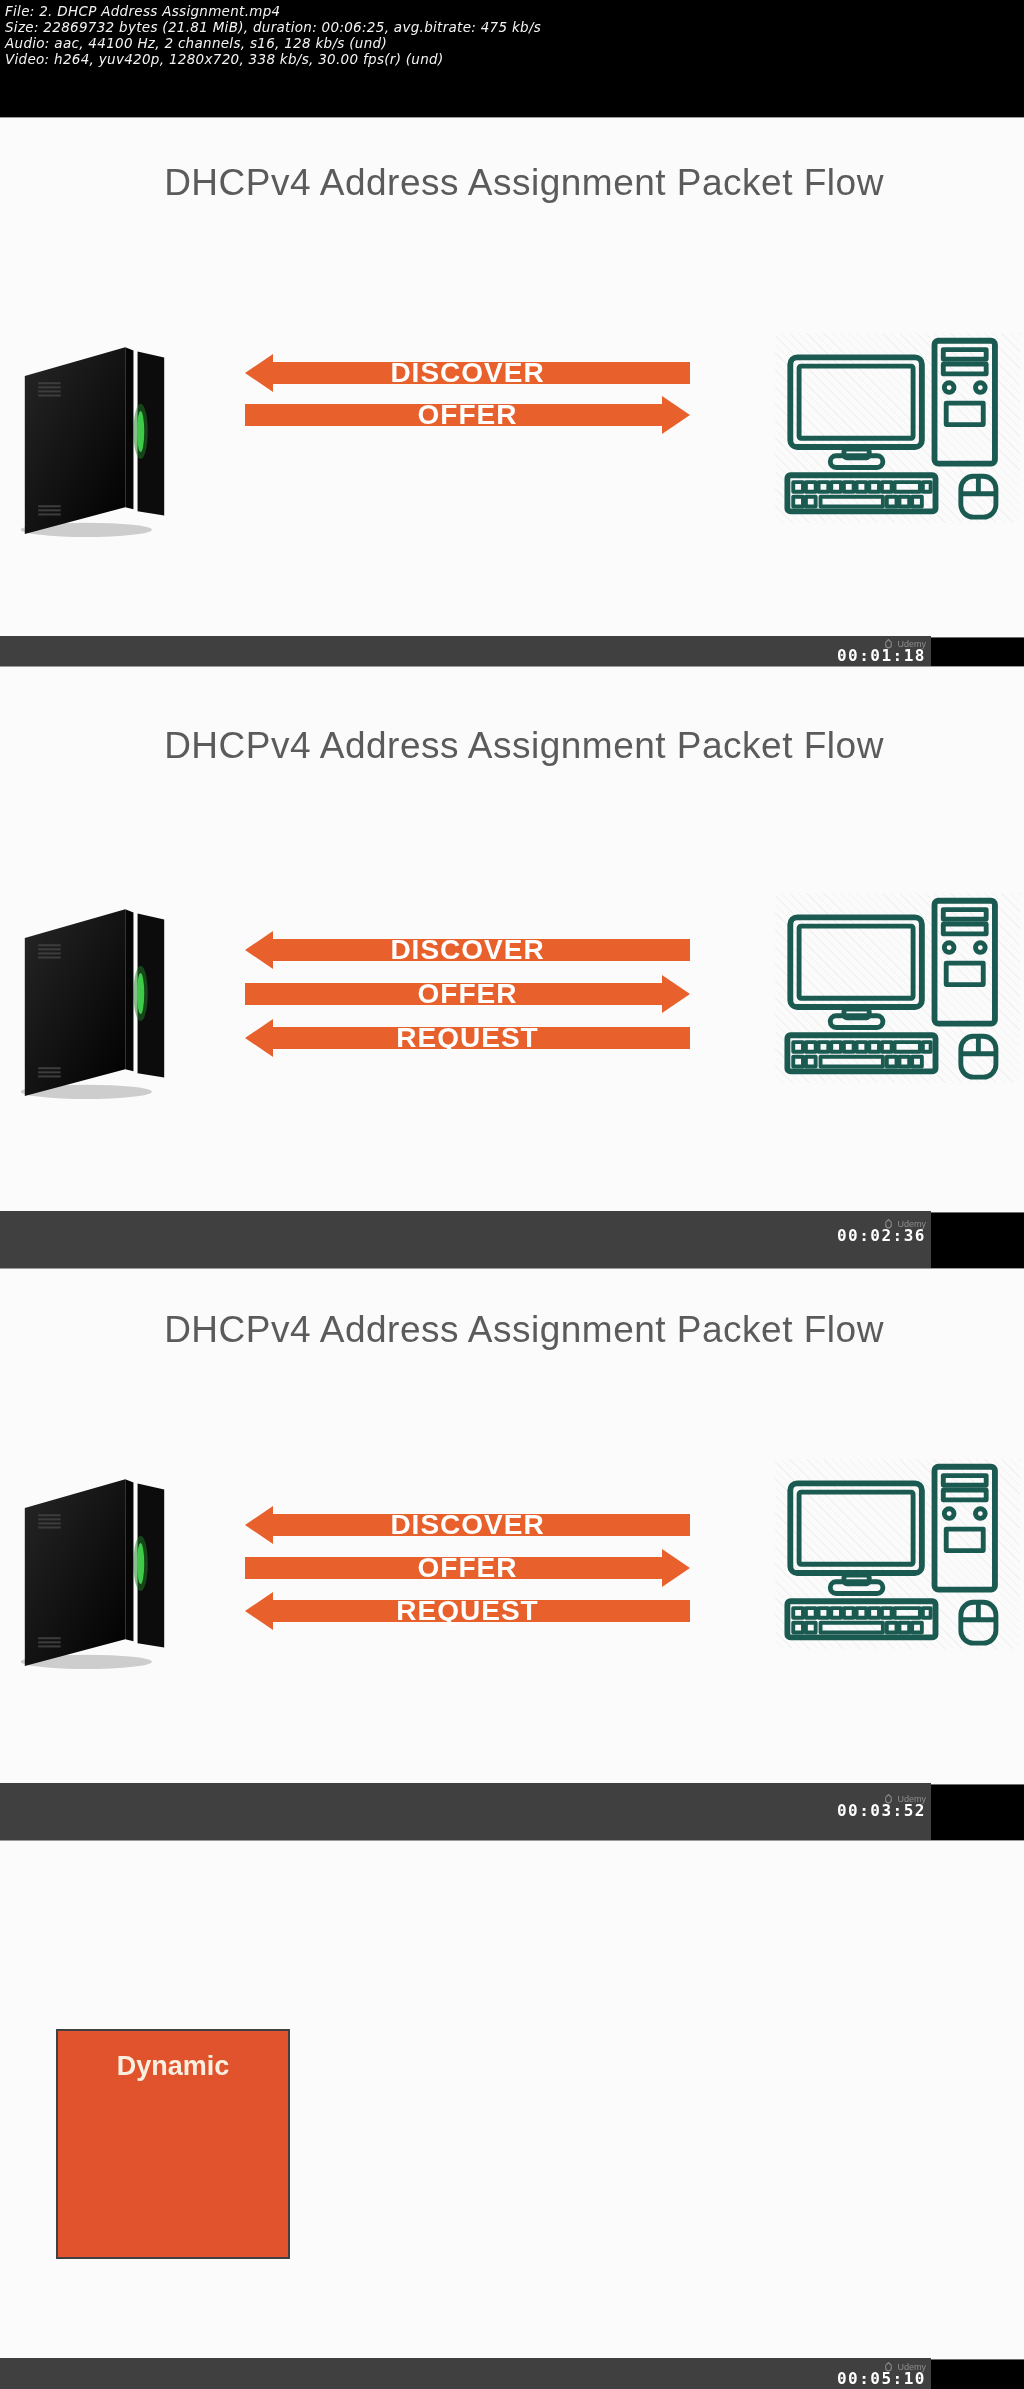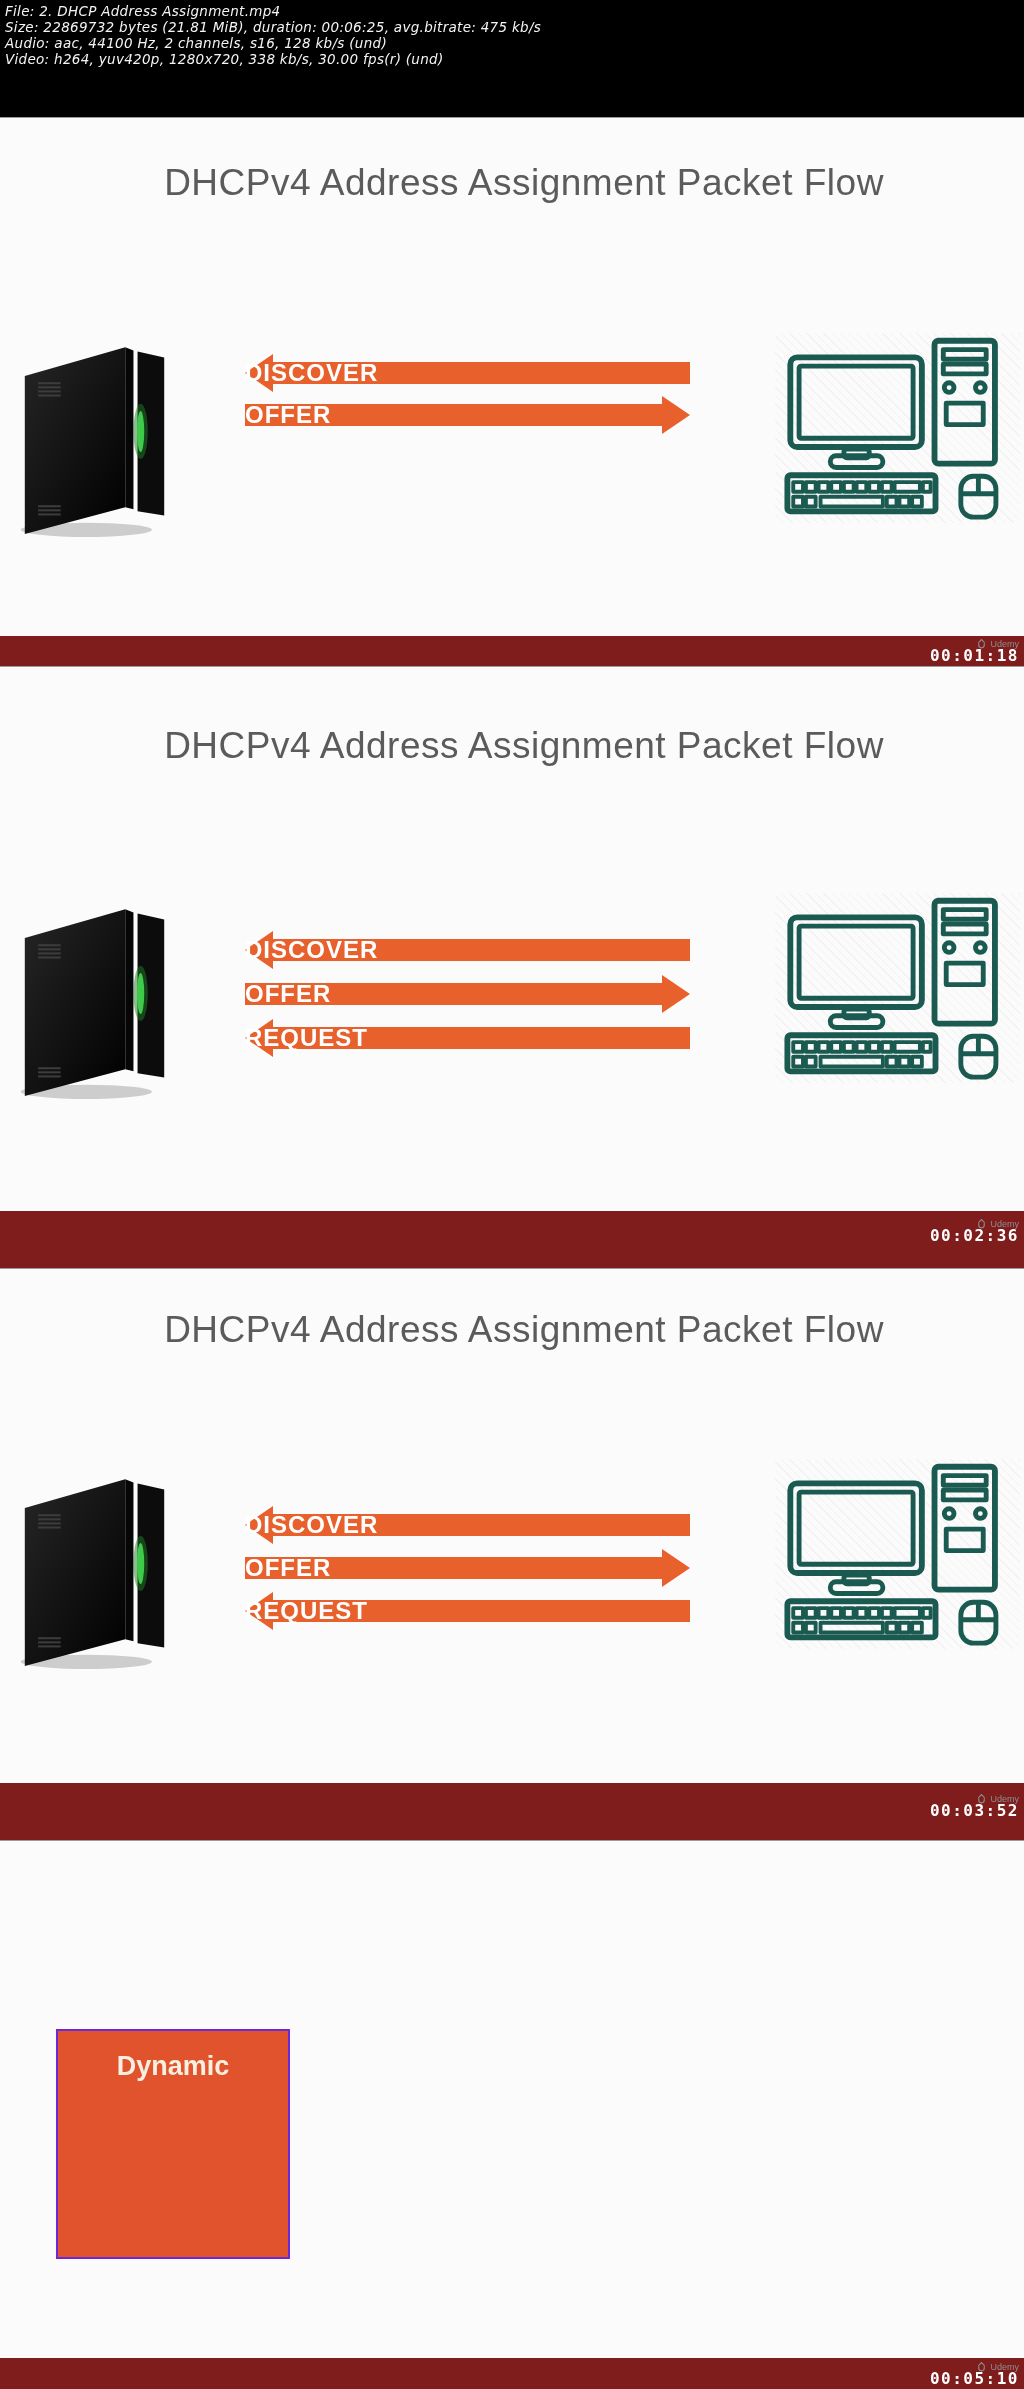--- a/index.html
+++ b/index.html
@@ -22,32 +22,32 @@
   
   .arrow{position:absolute;left:245px;width:445px;height:38px;}
   .arrow .bar{position:absolute;top:8px;bottom:8px;background:#e8602c;}
   .arrow.left  .bar{left:26px;right:0;}
   .arrow.right .bar{left:0;right:26px;}
   .arrow .head{position:absolute;top:0;width:0;height:0;
                border-top:19px solid transparent;border-bottom:19px solid transparent;}
   .arrow.left  .head{left:0;border-right:28px solid #e8602c;}
   .arrow.right .head{right:0;border-left:28px solid #e8602c;}
   .arrow .lbl{position:absolute;left:0;right:0;top:50%;transform:translateY(-50%);
-              text-align:left;color:#fff;font-weight:bold;font-size:24px;letter-spacing:1px;}
-  
-  .gap{position:absolute;left:0;width:1024px;background:#7f1d1d;}
+              text-align:center;color:#fff;font-weight:bold;font-size:28px;letter-spacing:1px;}
+  
+  .gap{position:absolute;left:0;width:931px;background:#404040;}
   .wm{position:absolute;right:5px;text-align:right;}
   .wm-brand{display:flex;align-items:center;justify-content:flex-end;gap:3px;
             color:#8d8d8d;font-size:9px;line-height:10px;}
   .wm-brand svg{width:11px;height:10px;}
   .wm-time{color:#fff;font-family:"DejaVu Sans Mono",monospace;font-weight:bold;
            font-size:16px;letter-spacing:1.5px;line-height:14px;}
   
   .card{position:absolute;left:56px;top:188px;width:234px;height:230px;box-sizing:border-box;
-        background:#e0532c;border:2px solid #6d28d9;color:#f8efe0;overflow:hidden;}
+        background:#e0532c;border:2px solid #404040;color:#f8efe0;overflow:hidden;}
   .card h2{margin:20px 8px 4px 8px;text-align:center;font-size:27px;line-height:30px;}
   .card p{margin:2px 8px 0 12px;font-size:23px;line-height:29px;font-weight:600;
           letter-spacing:.2px;}
   .hidden-defs{position:absolute;width:0;height:0;overflow:hidden;}
 </style>
 </head>
 <body>
 
 <svg class="hidden-defs" aria-hidden="true">
   <defs>

